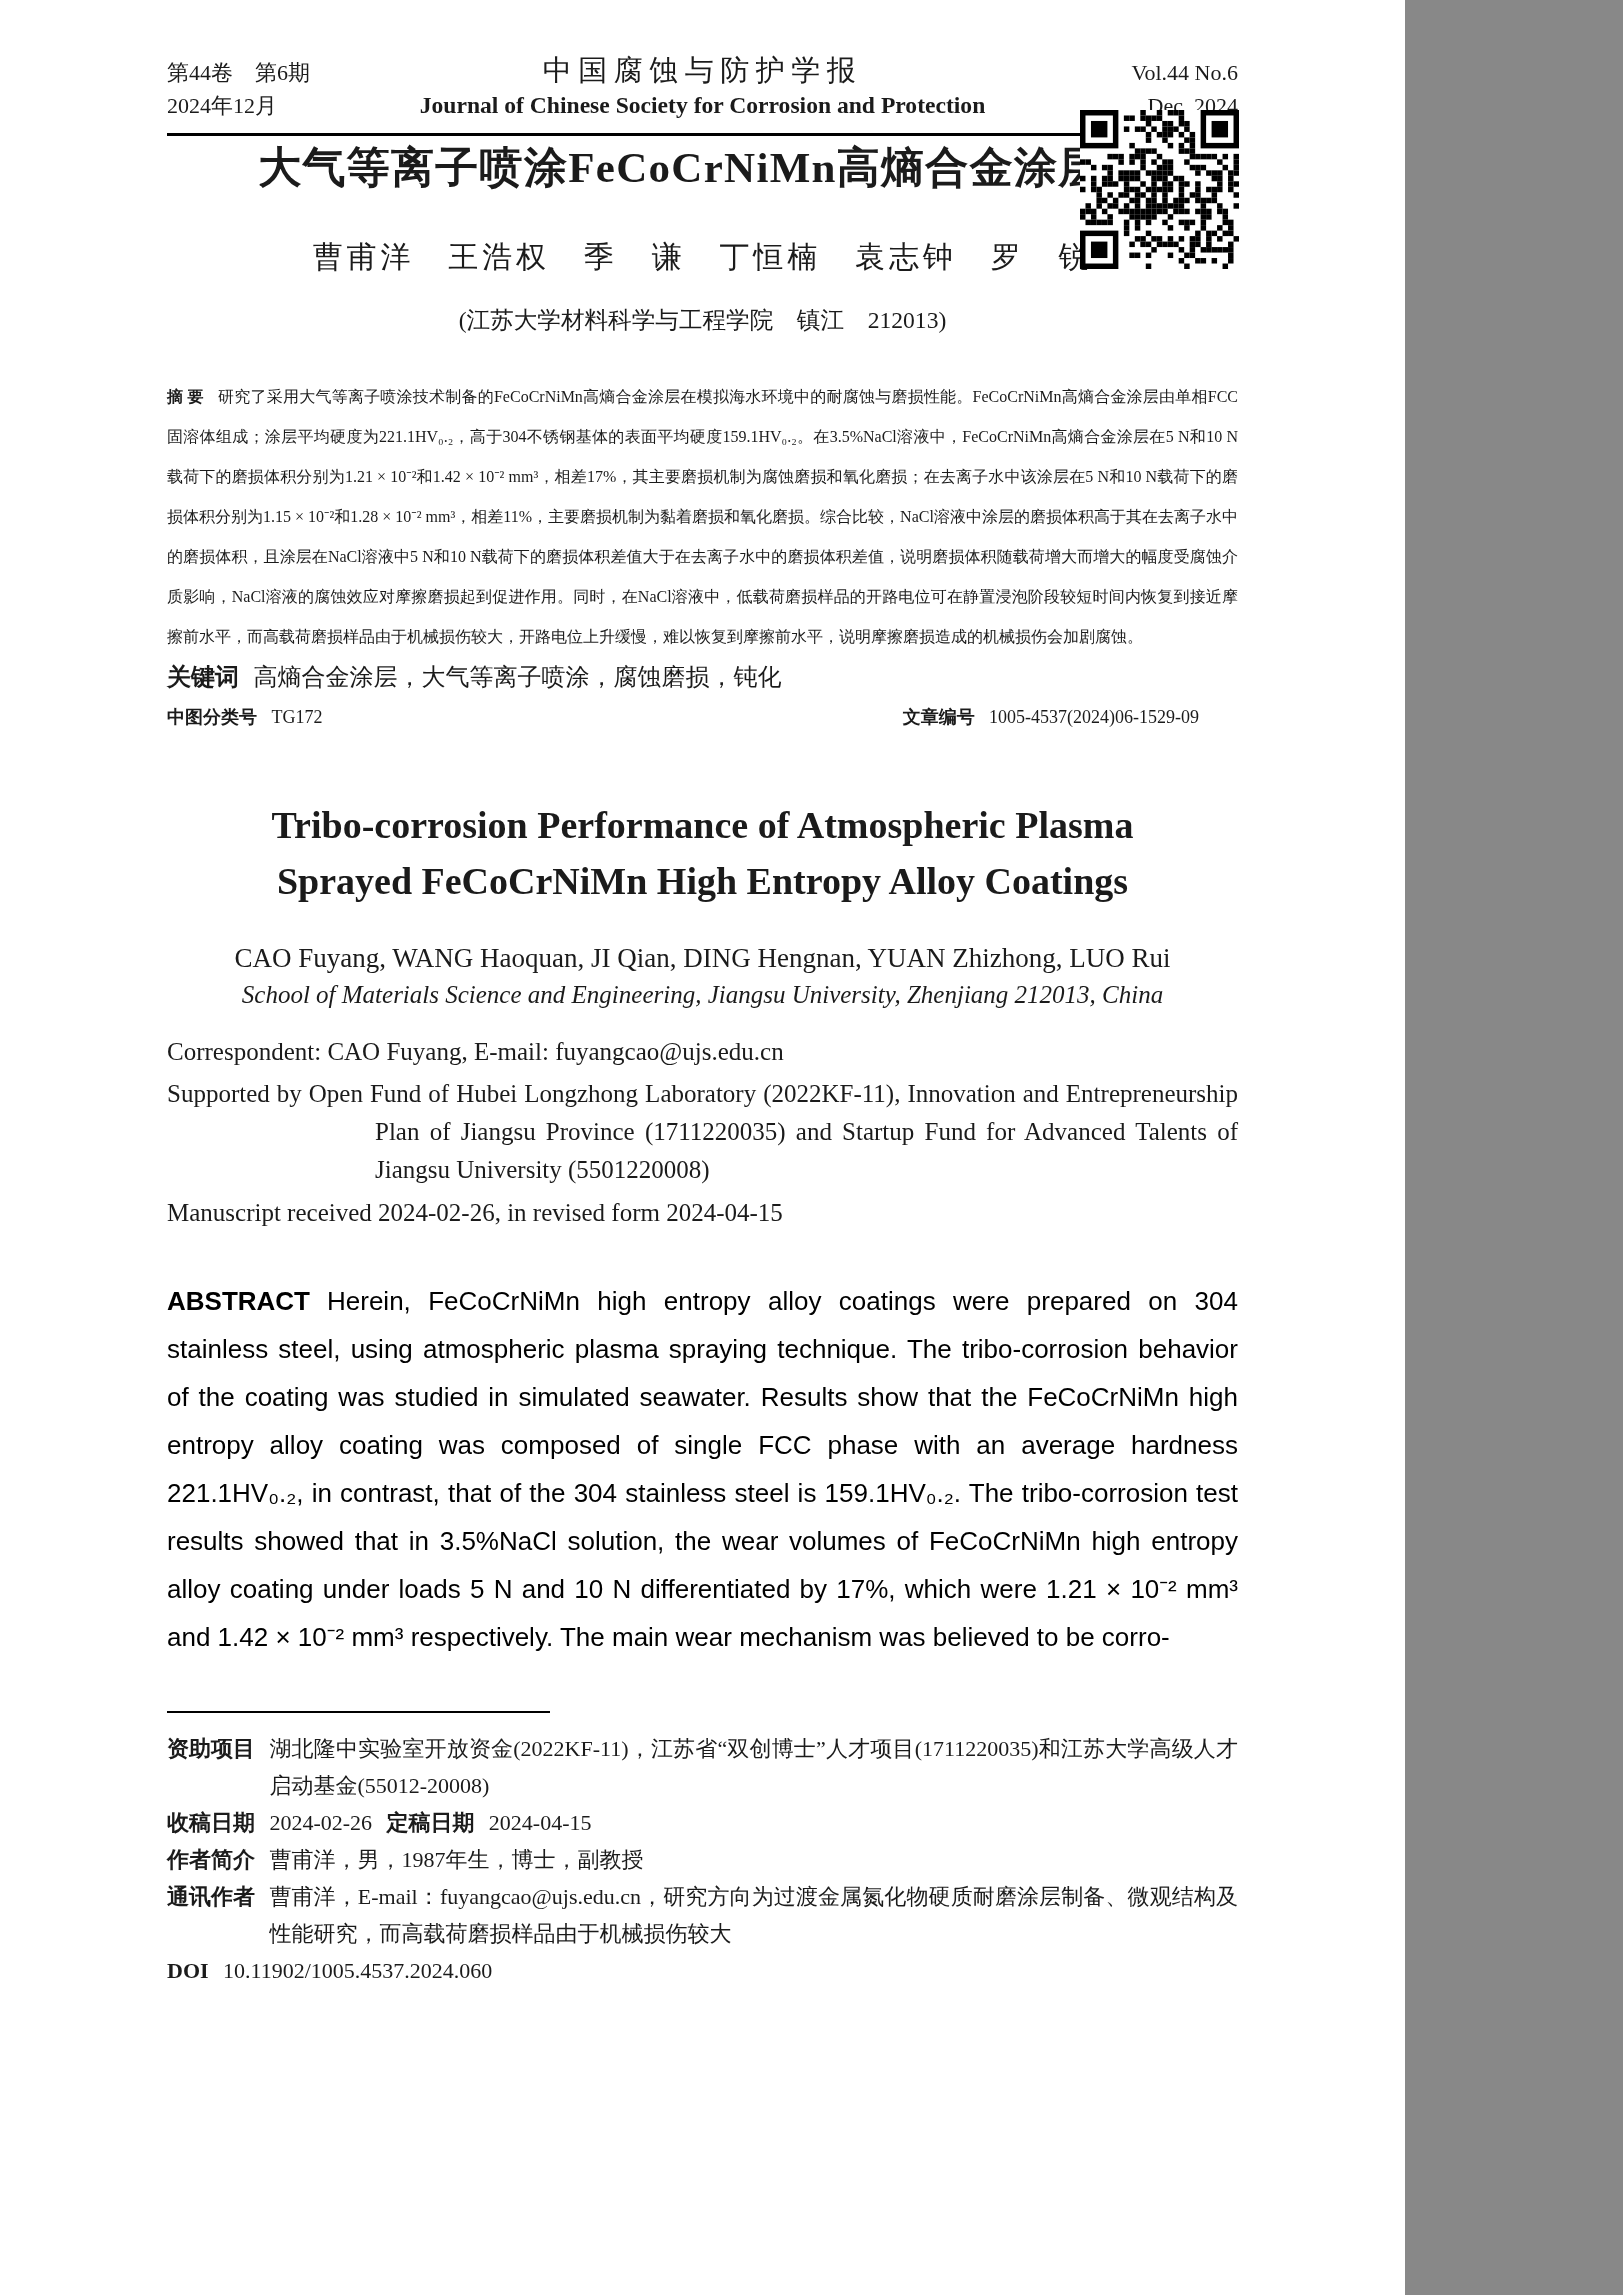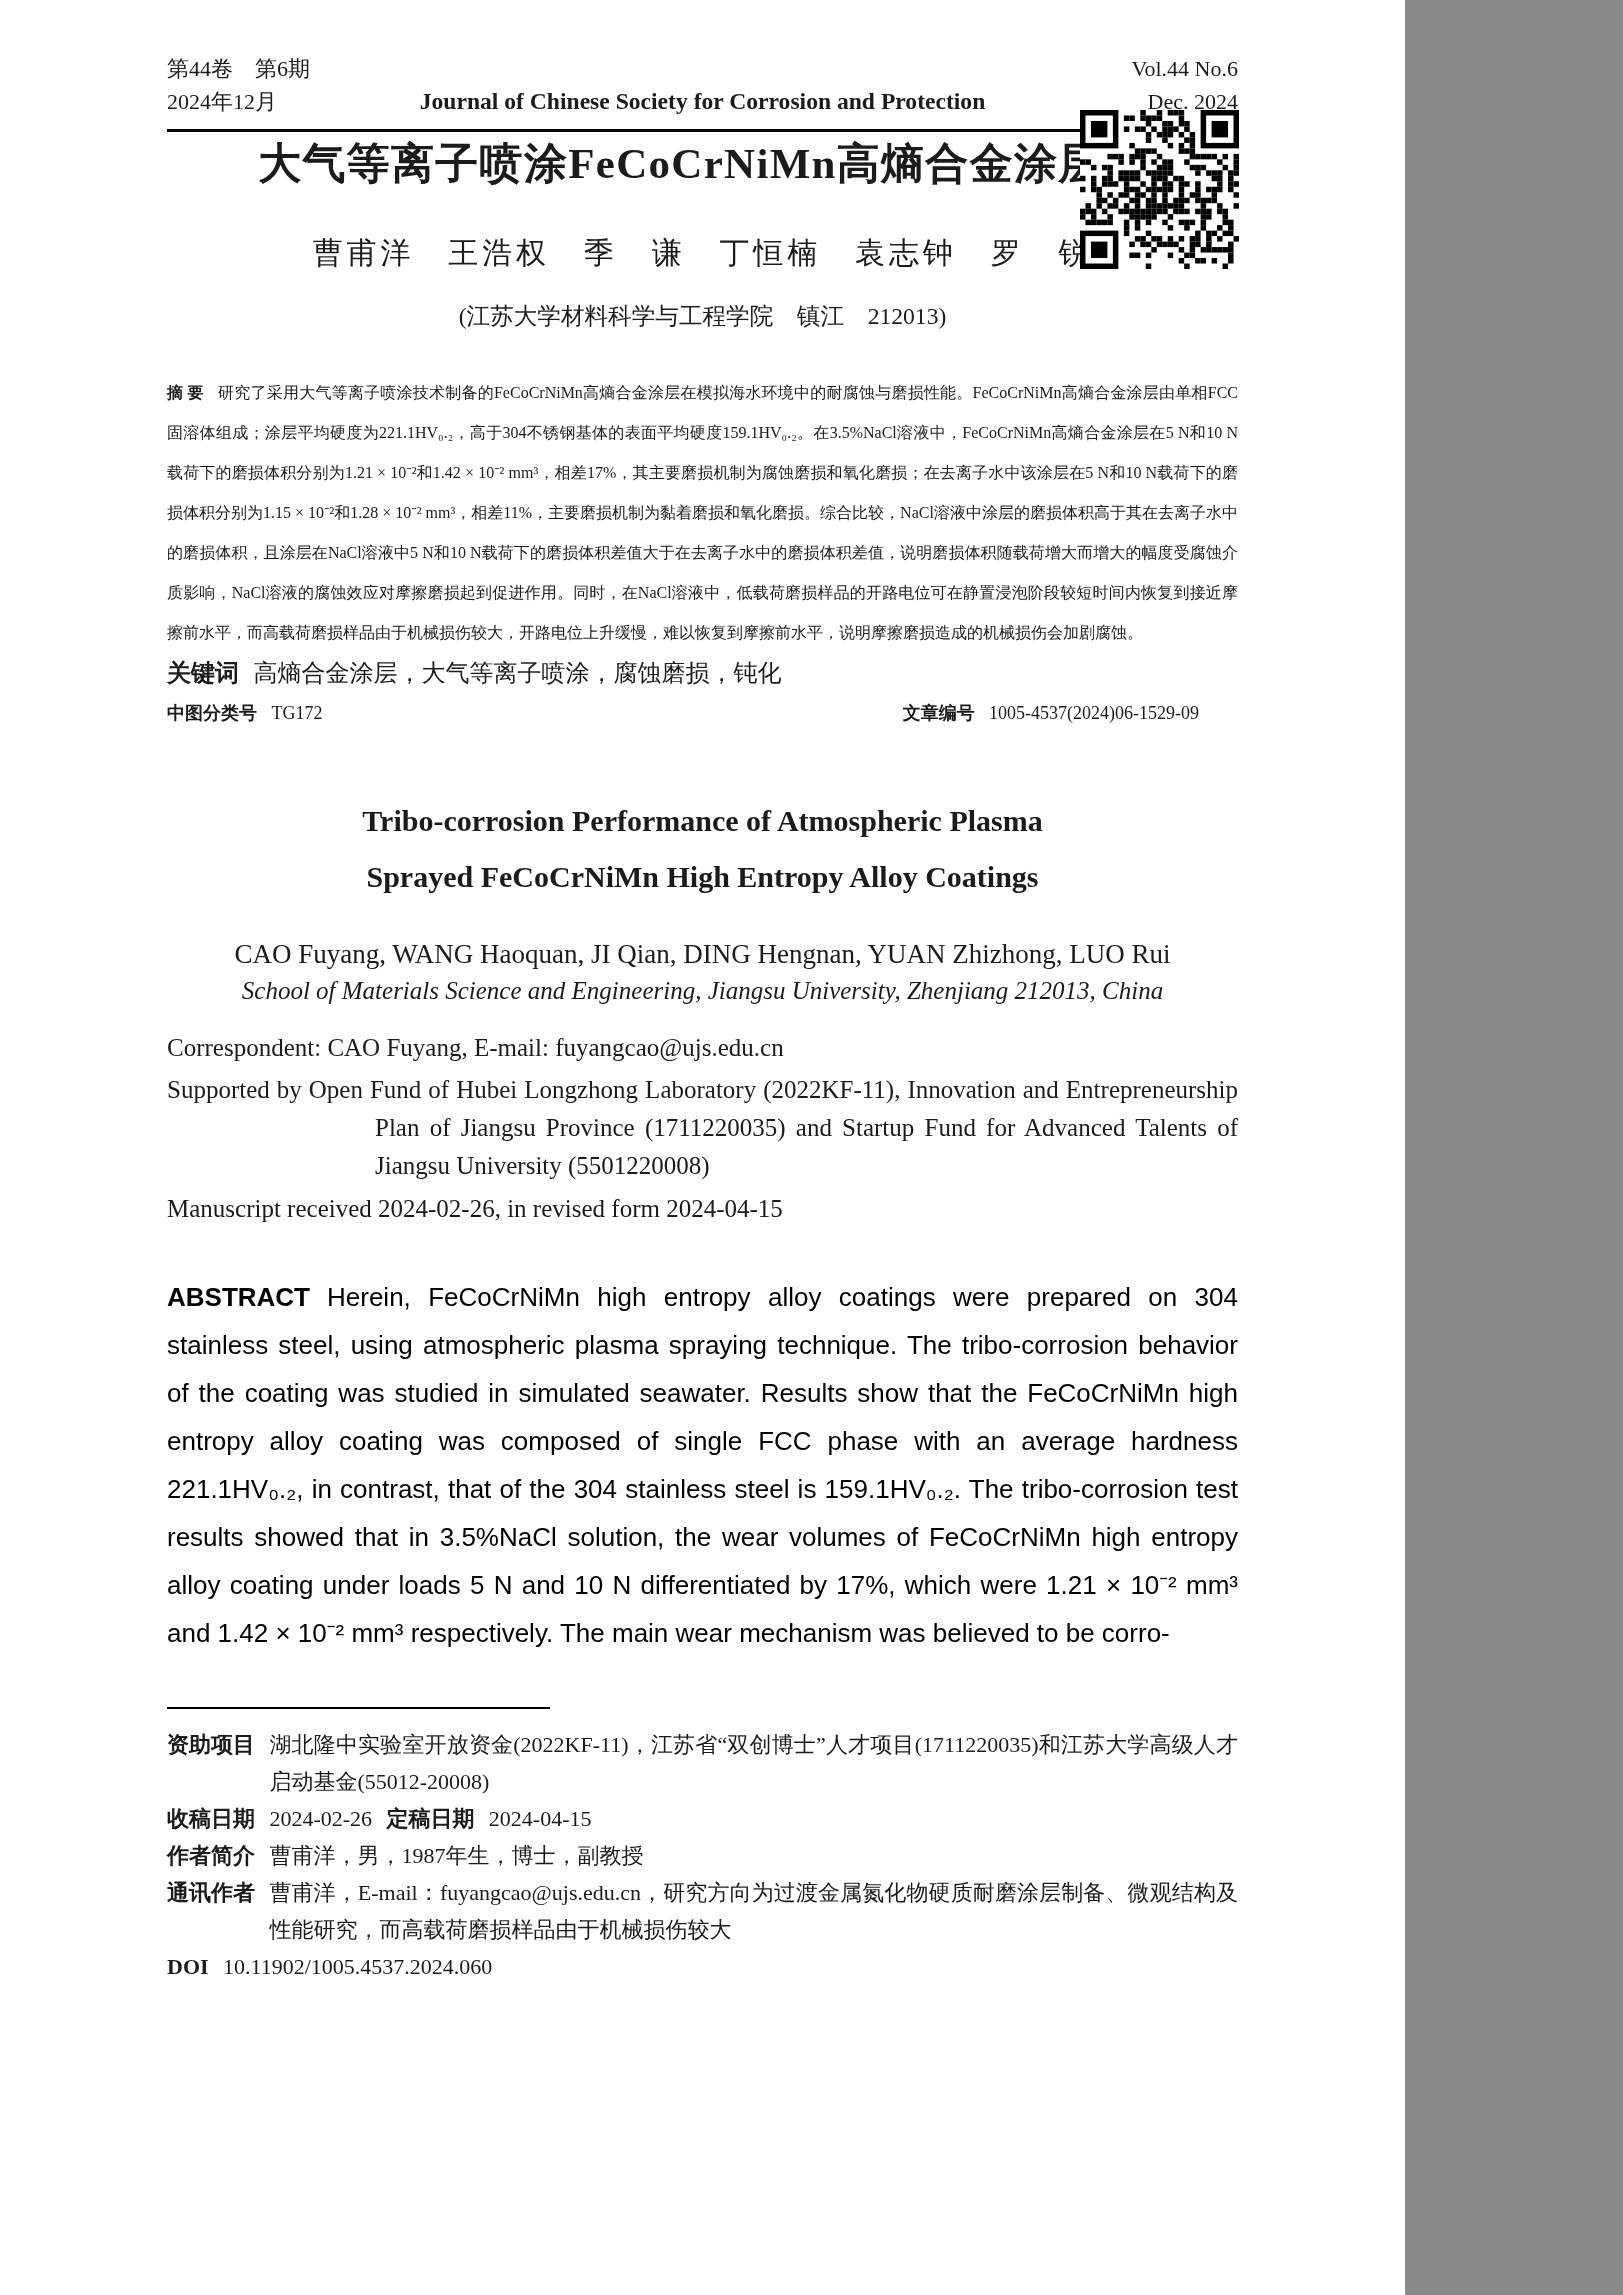--- a/index.html
+++ b/index.html
@@ -76,21 +76,21 @@
     line-height: 40px;
     display: flex;
     justify-content: space-between;
   }
   .clc-right { margin-right: 39px; }
 
   
   .title-en {
     margin-top: 60px;
     text-align: center;
-    font-size: 30px;
+    font-size: 38px;
     font-weight: bold;
     line-height: 56px;
   }
   .authors-en { margin-top: 34px; text-align: center; font-size: 27px; }
   .affiliation-en { margin-top: 7.9px; text-align: center; font-size: 25px; font-style: italic; }
   .correspondent { margin-top: 23.6px; font-size: 25px; line-height: 37px; }
   .supported {
     margin-top: 5.2px;
     font-size: 25px;
     line-height: 38px;
@@ -128,20 +128,21 @@
 <body>
 
 <div class="page">
 
   <div class="journal-header">
     <div class="jh-col jh-left">
       <div>第44卷　第6期</div>
       <div>2024年12月</div>
     </div>
     <div class="jh-col jh-center">
+      <div class="jh-journal-cn">中国腐蚀与防护学报</div>
       <div class="jh-journal-en">Journal of Chinese Society for Corrosion and Protection</div>
     </div>
     <div class="jh-col jh-right">
       <div>Vol.44  No.6</div>
       <div>Dec.  2024</div>
     </div>
   </div>
 
   <div class="qr-box"><svg width="159" height="159" xmlns="http://www.w3.org/2000/svg" viewBox="0 0 243 243">
         <rect width="243" height="243" fill="#fff"></rect>

